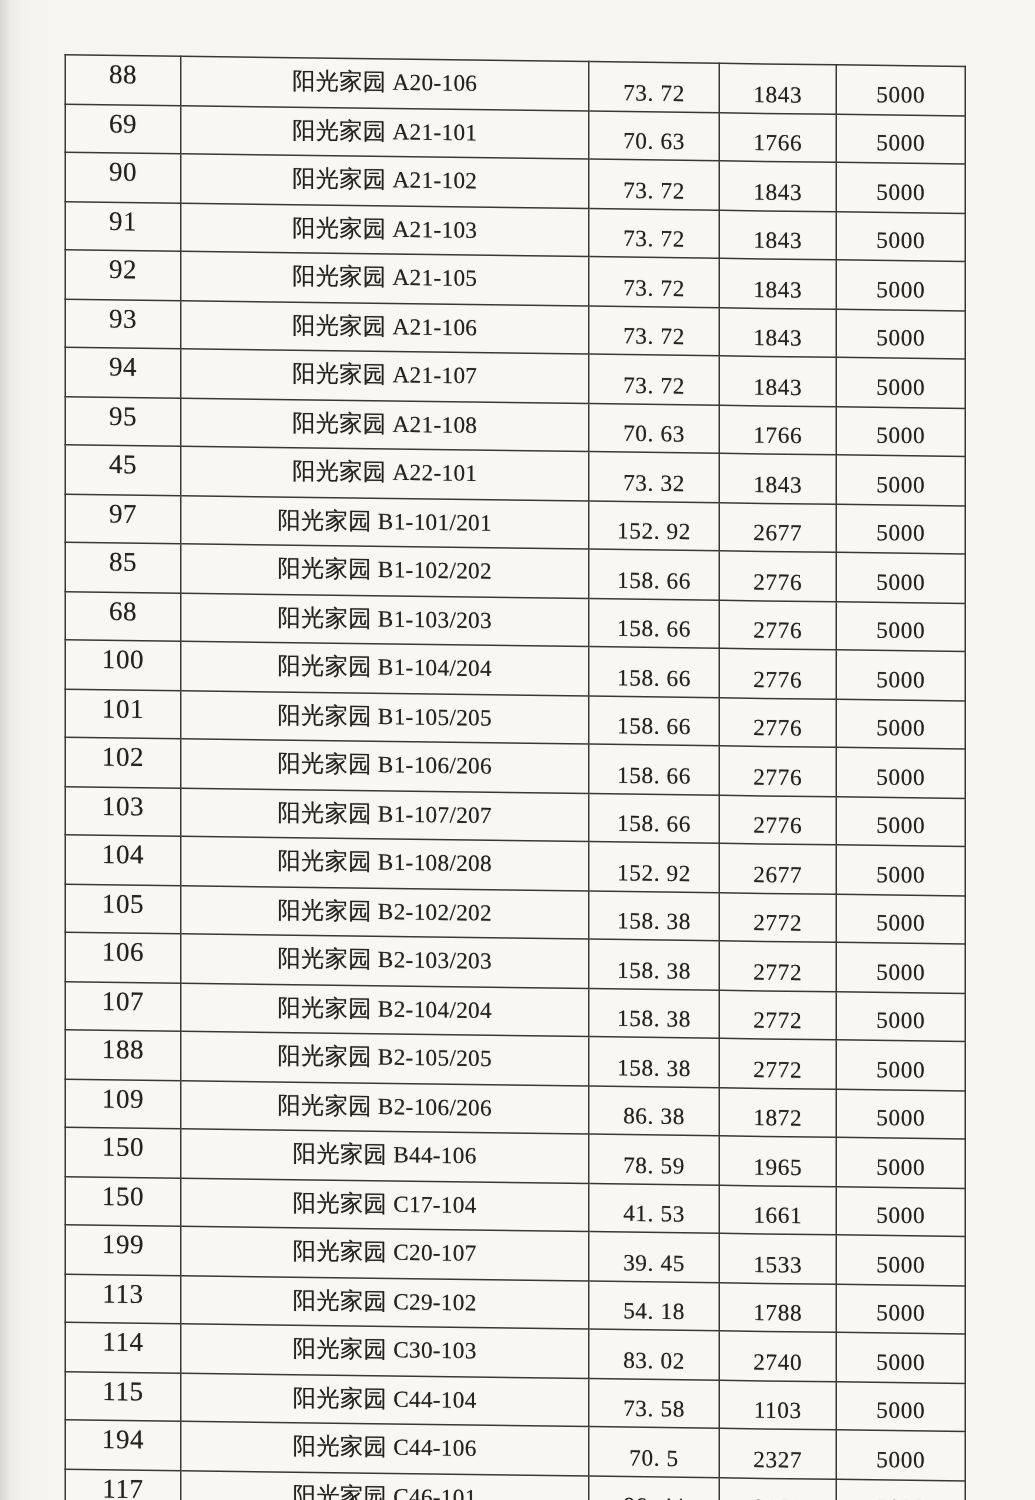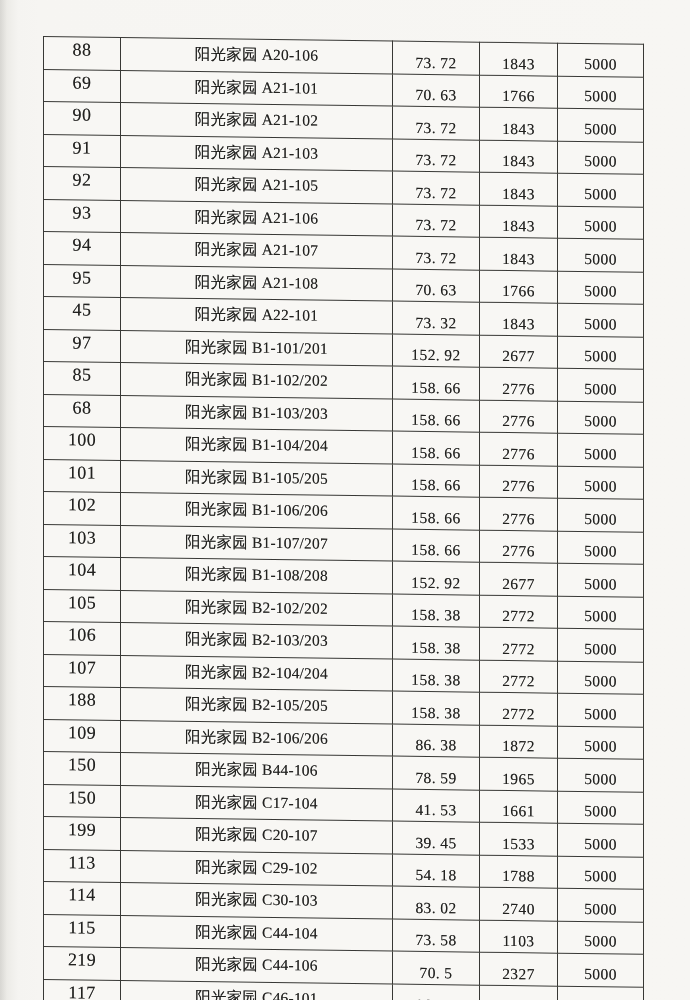--- a/index.html
+++ b/index.html
@@ -275,21 +275,21 @@
           <td class="col-fee">5000</td>
         </tr>
         <tr>
           <td class="col-no">115</td>
           <td class="col-name">阳光家园 C44-104</td>
           <td class="col-area">73. 58</td>
           <td class="col-price">1103</td>
           <td class="col-fee">5000</td>
         </tr>
         <tr>
-          <td class="col-no">219</td>
+          <td class="col-no">194</td>
           <td class="col-name">阳光家园 C44-106</td>
           <td class="col-area">70. 5</td>
           <td class="col-price">2327</td>
           <td class="col-fee">5000</td>
         </tr>
         <tr>
           <td class="col-no">117</td>
           <td class="col-name">阳光家园 C46-101</td>
           <td class="col-area">86. 44</td>
           <td class="col-price">2161</td>

